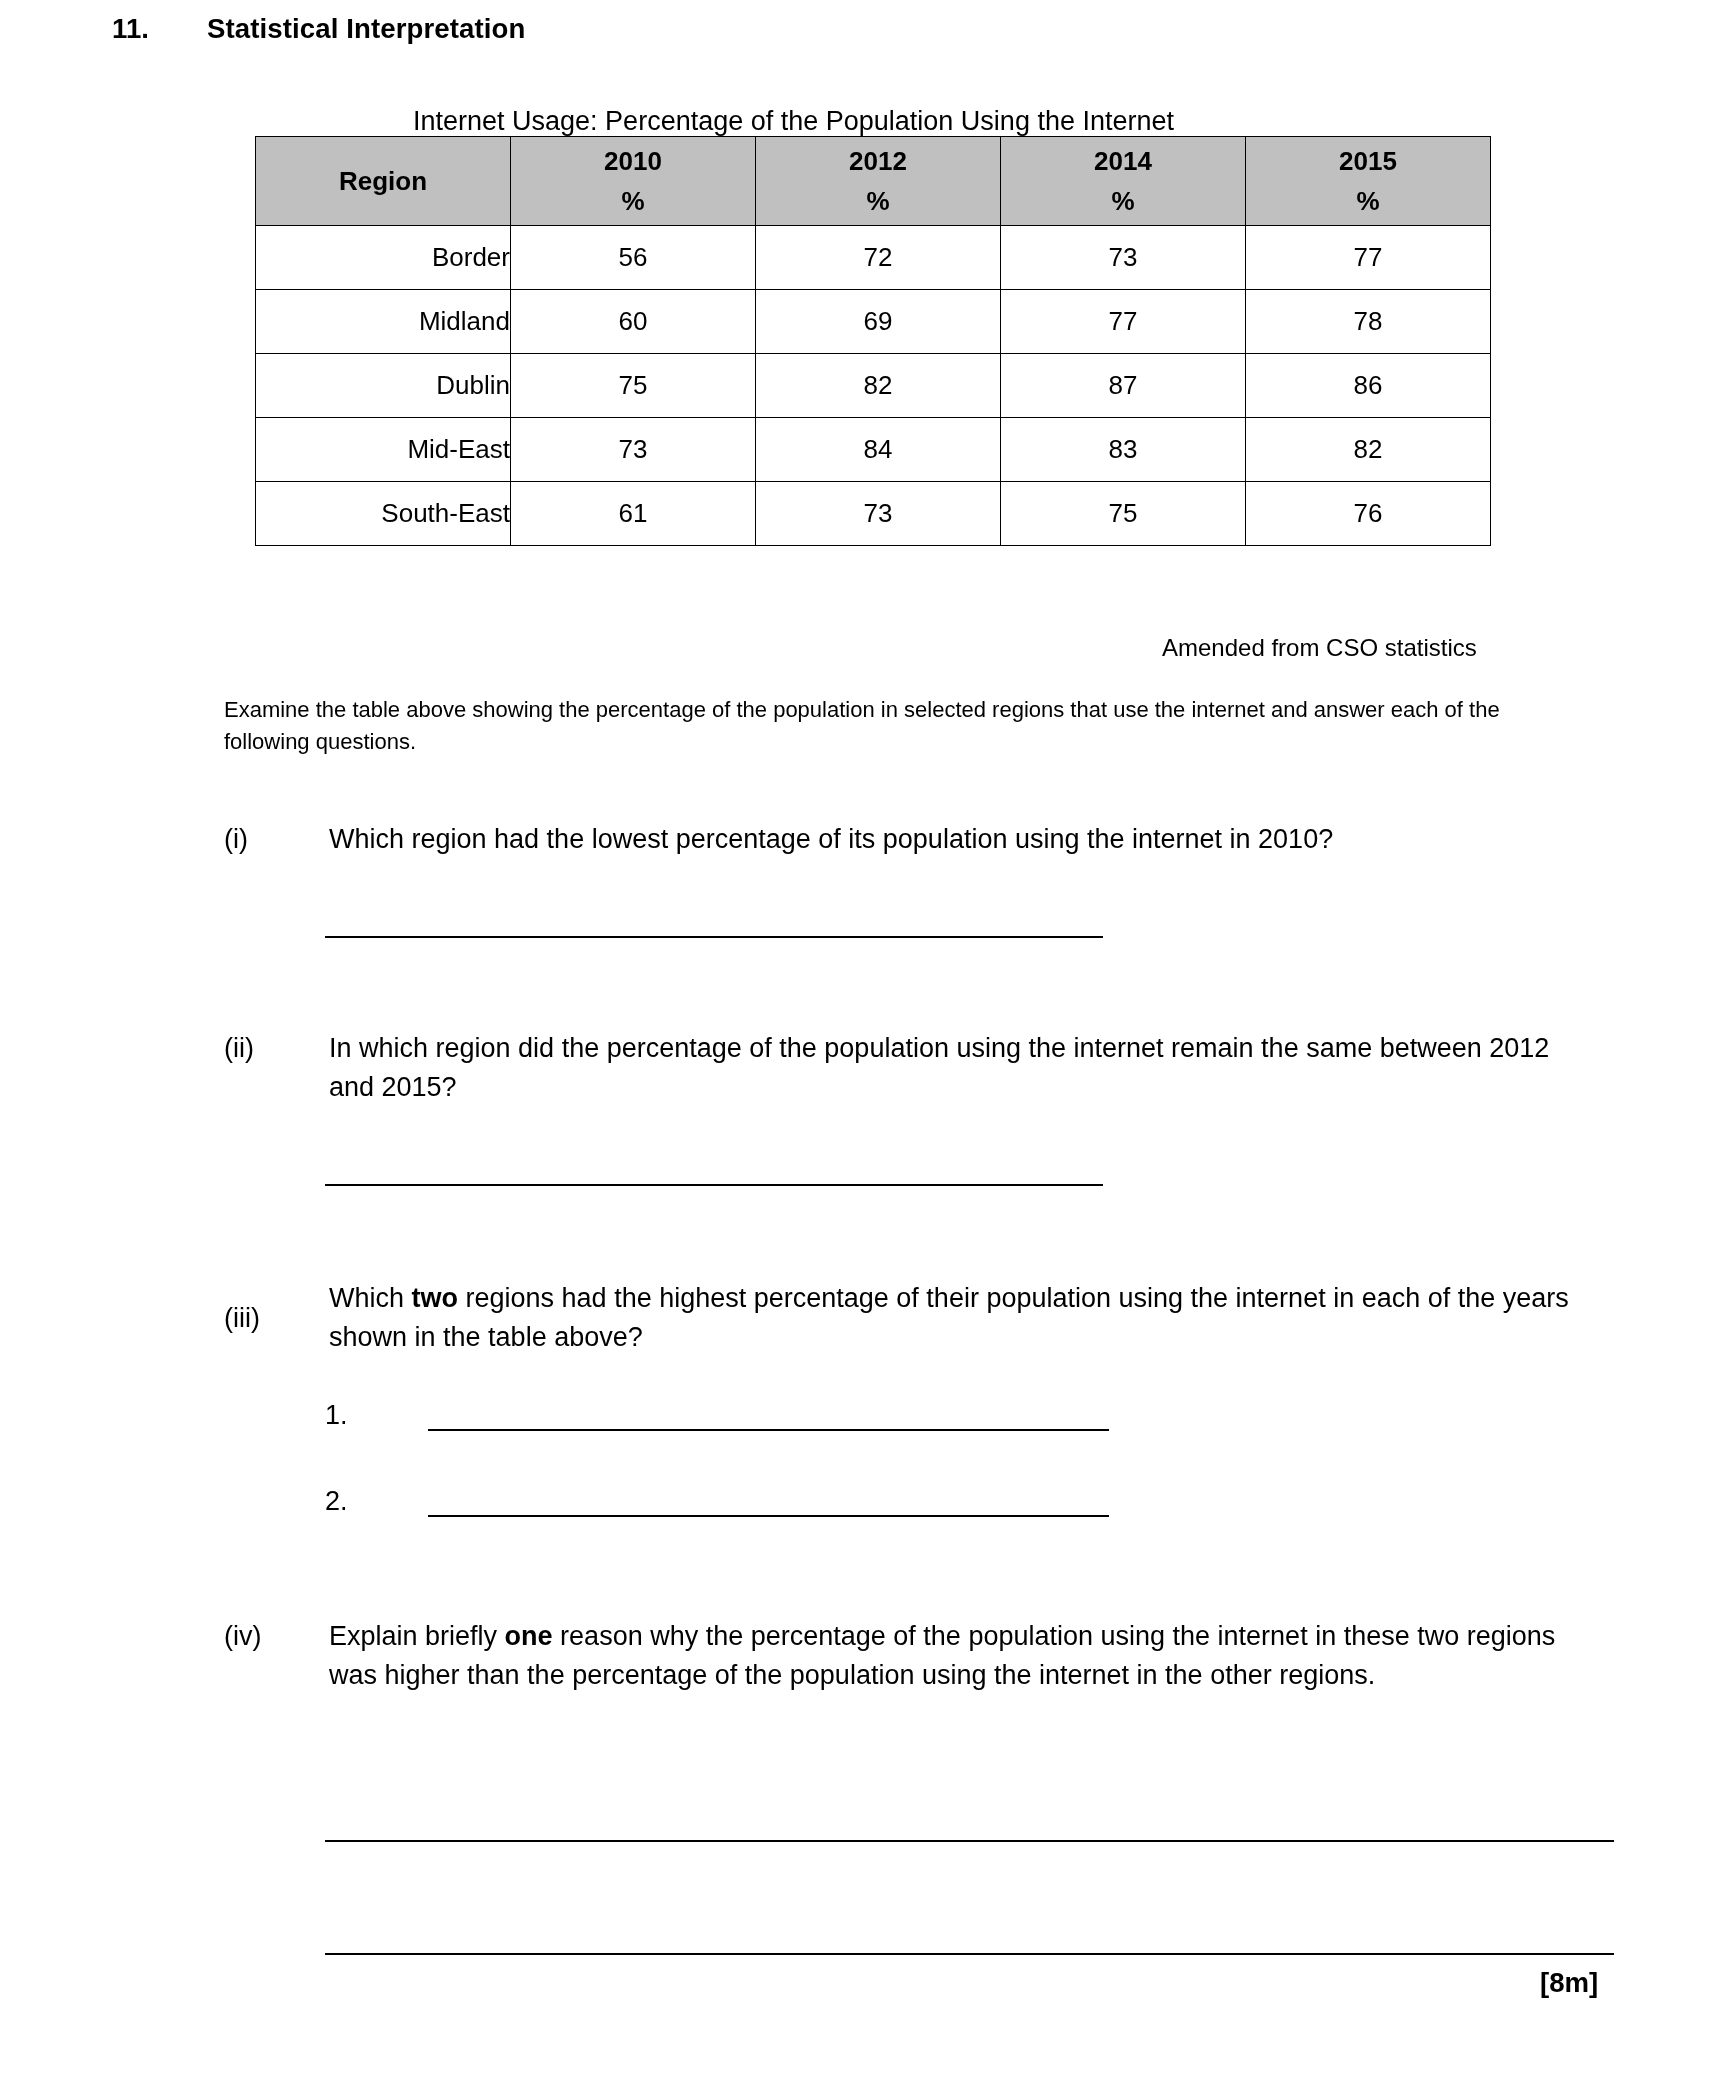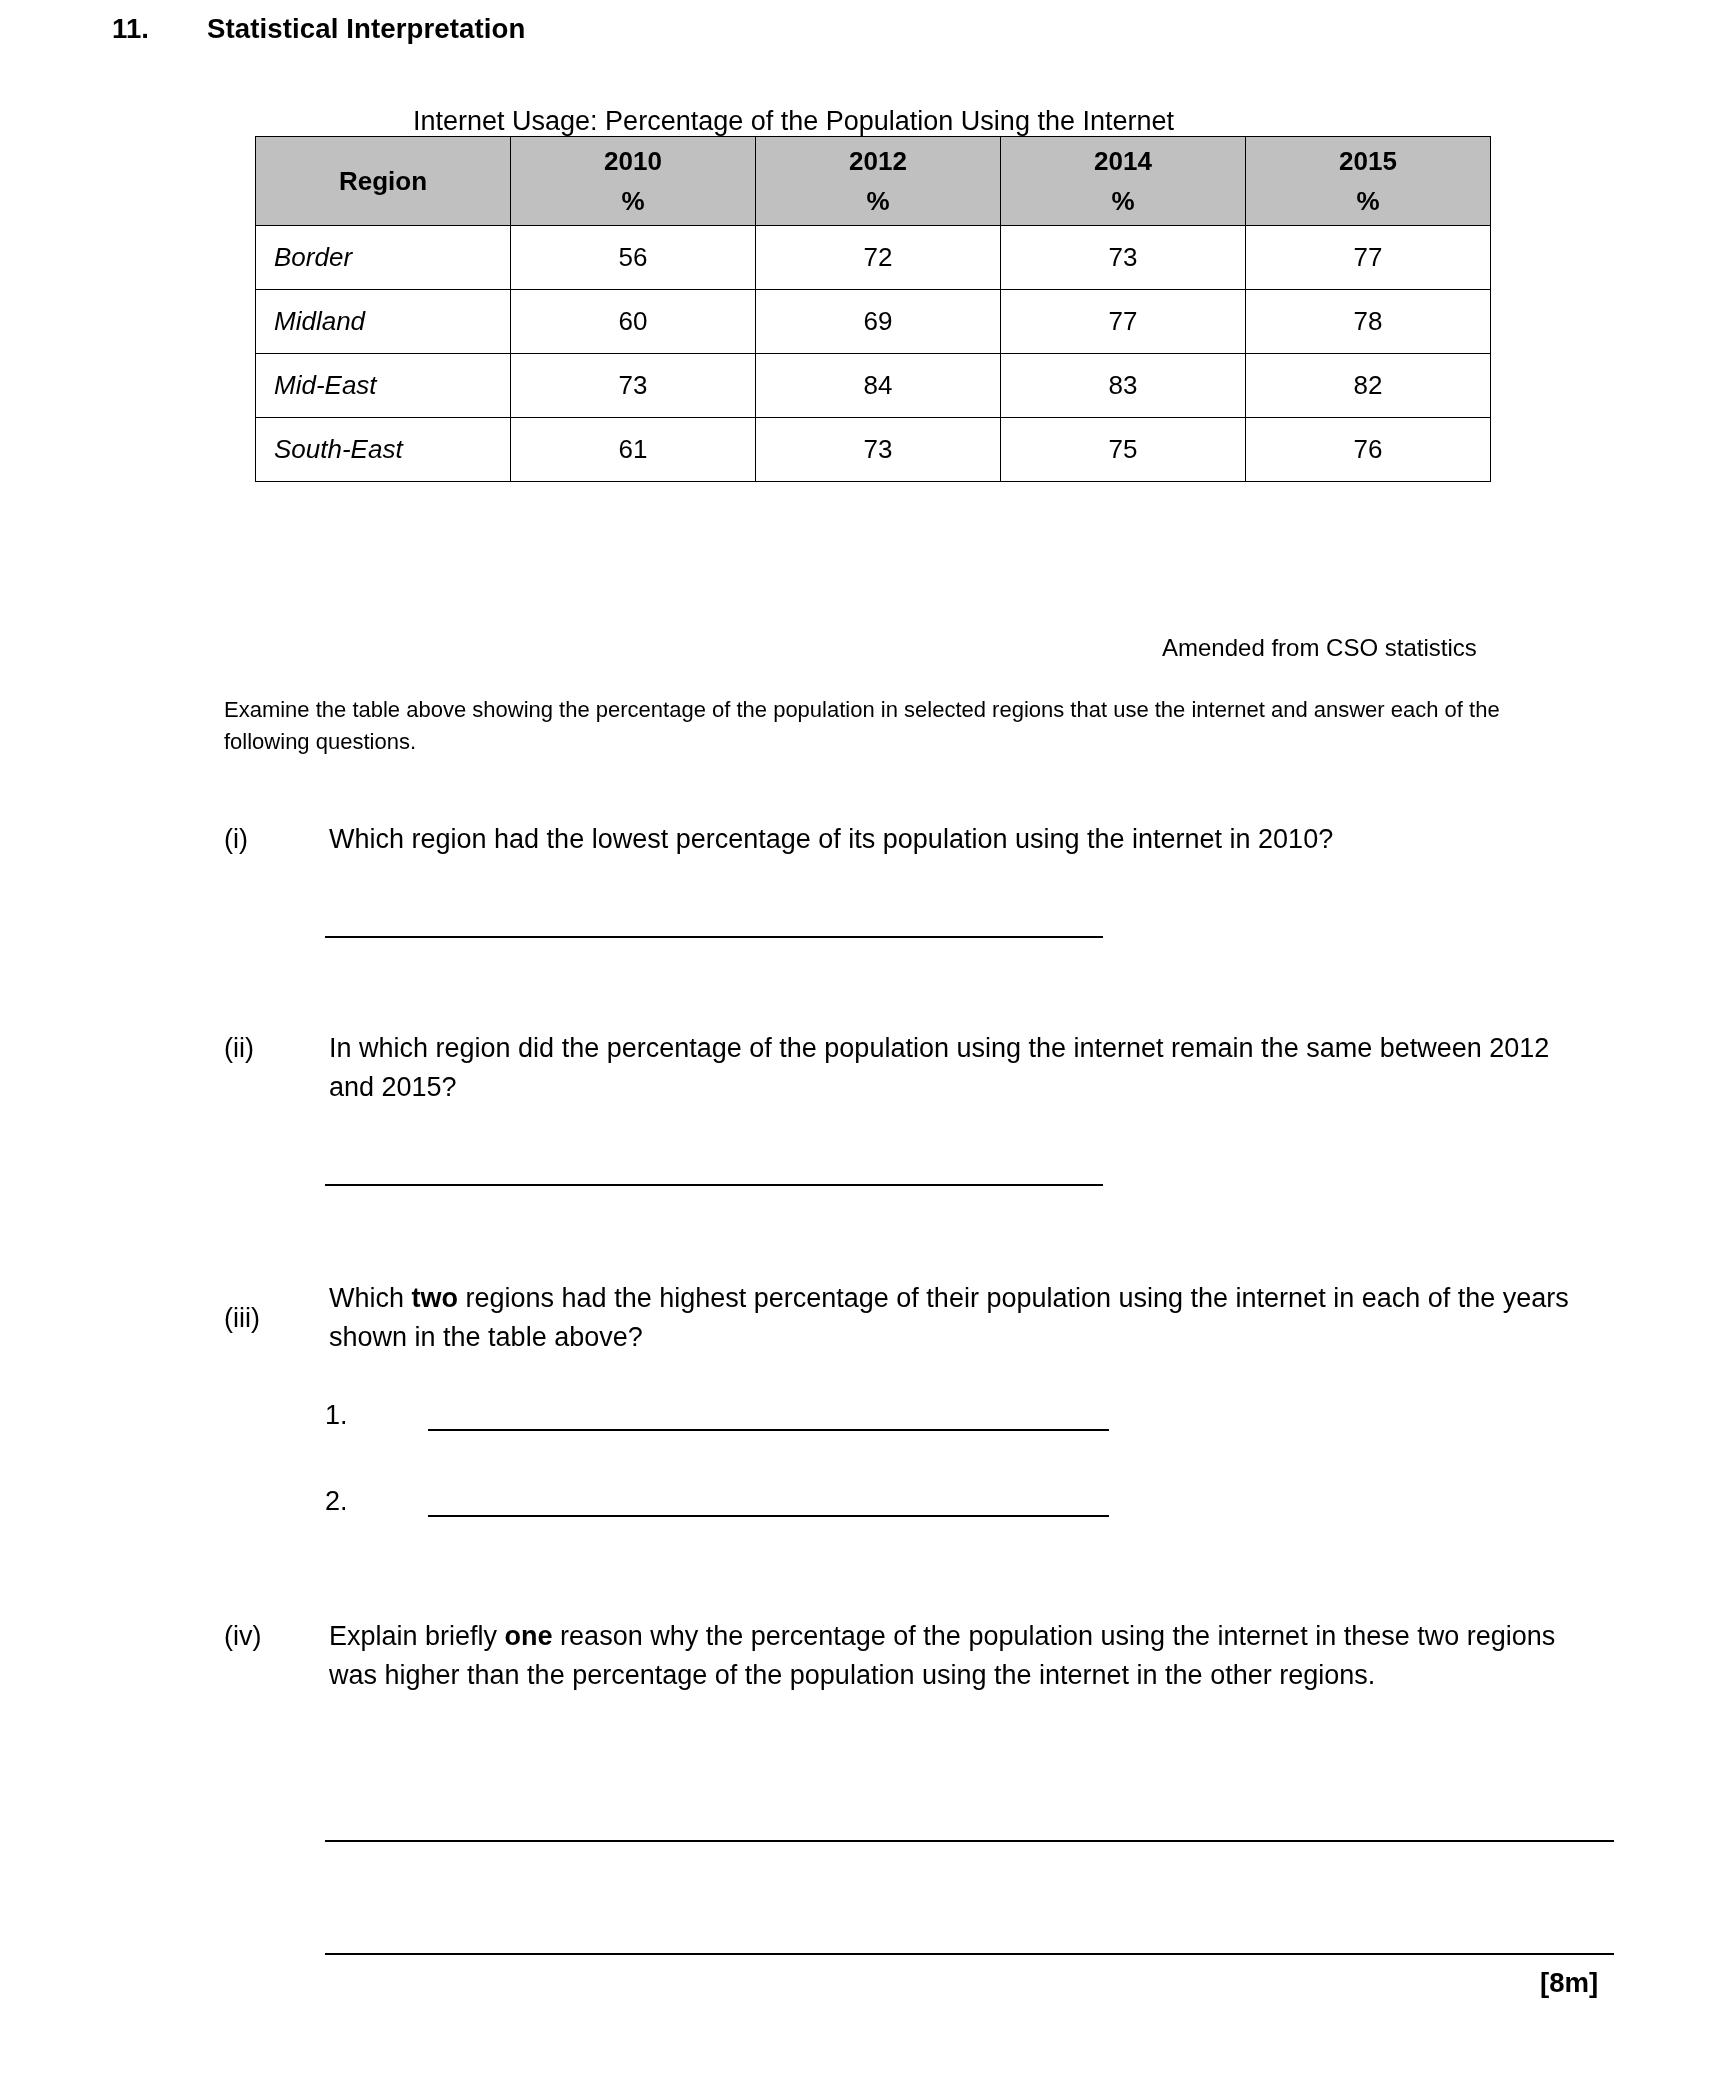--- a/index.html
+++ b/index.html
@@ -80,23 +80,22 @@
     display: flex;
     flex-direction: column;
     justify-content: center;
     align-items: center;
     line-height: 1.55;
   }
   .data-table tbody td {
     height: 63px;
   }
   .data-table tbody td.region-cell {
-    text-align: left;
+    text-align: right;
     padding-left: 18px;
-    font-style: italic;
   }
   .data-table tbody td.val-cell {
     text-align: center;
   }
   .col-region { width: 255px; }
   .col-year   { width: 245px; }
 
   
   .source-note {
     position: absolute;
@@ -243,20 +242,27 @@
         <td class="val-cell">77</td>
       </tr>
       <tr>
         <td class="region-cell">Midland</td>
         <td class="val-cell">60</td>
         <td class="val-cell">69</td>
         <td class="val-cell">77</td>
         <td class="val-cell">78</td>
       </tr>
       <tr>
+        <td class="region-cell">Dublin</td>
+        <td class="val-cell">75</td>
+        <td class="val-cell">82</td>
+        <td class="val-cell">87</td>
+        <td class="val-cell">86</td>
+      </tr>
+      <tr>
         <td class="region-cell">Mid-East</td>
         <td class="val-cell">73</td>
         <td class="val-cell">84</td>
         <td class="val-cell">83</td>
         <td class="val-cell">82</td>
       </tr>
       <tr>
         <td class="region-cell">South-East</td>
         <td class="val-cell">61</td>
         <td class="val-cell">73</td>

